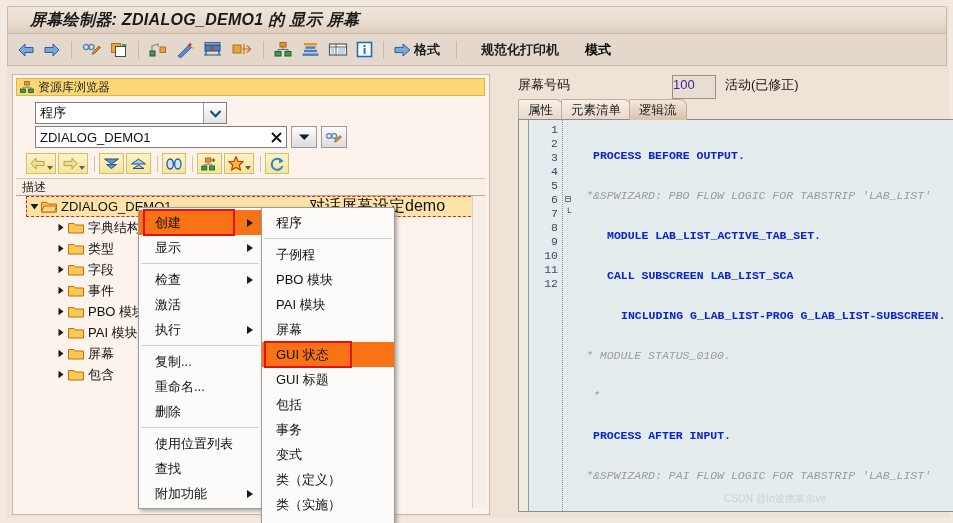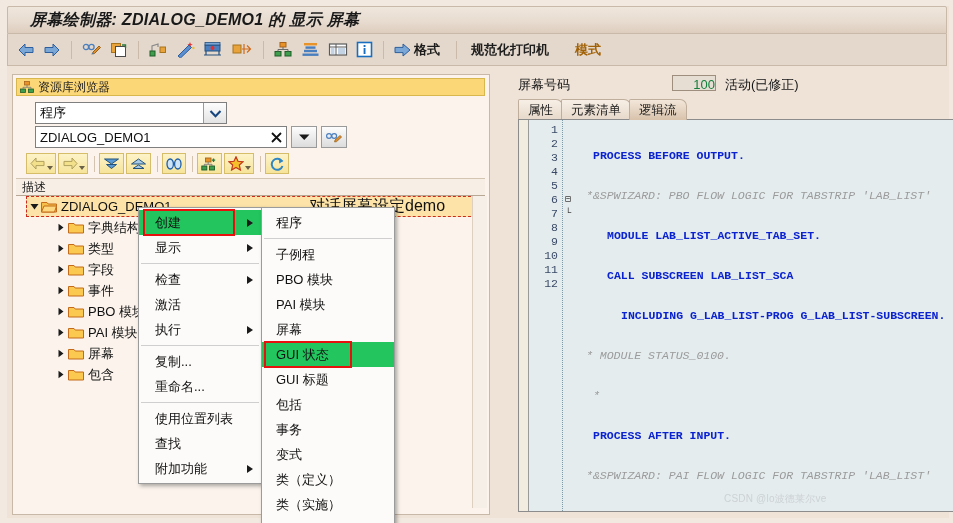--- a/index.html
+++ b/index.html
@@ -38,21 +38,21 @@
     background: #e4d8cc;
     border-left: 1px solid #c9b9a8;
     border-right: 1px solid #c9b9a8;
     border-bottom: 1px solid #c9b9a8;
     box-sizing: border-box;
     display: flex; align-items: center;
   }
   .tb-item { display: flex; align-items: center; height: 24px; padding: 0 3px; margin: 0 1px; }
   .tb-sep { width: 1px; height: 18px; background: #cbbaa9; margin: 0 6px; }
   .tb-text { font-size: 13px; color: #1d1d1d; padding: 0 6px; white-space: nowrap; font-weight: bold; }
-  .tb-text.disabled { color: #a16207; }
+  .tb-text.disabled { color: #000000; }
   .tb-label-with-icon { display: flex; align-items: center; gap: 3px; }
 
   svg { display:block; }
 
   
   .left-pane {
     position: absolute; left: 12px; top: 74px; width: 478px; height: 441px;
     background: #fbf3ec;
     border: 1px solid #c8b8a7;
     box-sizing: border-box;
@@ -161,44 +161,44 @@
     white-space: nowrap;
   }
   #menu2 .mi { padding-left: 14px; }
   .mi .sub-arrow {
     position: absolute; right: 8px; top: 50%; transform: translateY(-50%);
     width: 0; height: 0;
     border-top: 4px solid transparent; border-bottom: 4px solid transparent;
     border-left: 6px solid #1a1a1a;
   }
   .mi.selected {
-    background: #22c55e;
+    background: #f97316;
   }
   .mi.selected .hl-box {
     position: absolute; left: 4px; top: -1px; right: 26px; bottom: -1px;
     border: 2px solid #e8100f; box-sizing: border-box;
   }
   #menu2 .mi.selected .hl-box { left: 2px; right: 42px; }
   .m-sep { height: 1px; background: #cfcfcf; margin: 3px 2px; }
 
   
   .right-pane {
     position: absolute; left: 515px; top: 74px; width: 456px; height: 441px;
     box-sizing: border-box;
   }
   .screen-row {
     position: absolute; left: 0; top: 0; width: 456px; height: 22px;
     display: flex; align-items: center; font-size: 13px; color: #151515;
   }
   .screen-row .lbl { margin-left: 3px; }
   .num-field {
     position: absolute; left: 157px; top: 1px;
-    width: 44px; height: 16px; background: #e6ddd3;
+    width: 44px; height: 24px; background: #e6ddd3;
     border: 1px solid #9e8e7d; box-sizing: border-box;
-    font-size: 13px; text-align: right; line-height: 17px; color: #15803d;
+    font-size: 13px; text-align: left; line-height: 17px; color: #4c1d95;
   }
   .screen-row .status { position: absolute; left: 210px; }
 
   .tabs { position: absolute; left: 3px; top: 24px; height: 22px; display: flex; align-items: flex-end; }
   .tab {
     height: 20px; padding: 0 9px; margin-right: -2px;
     font-size: 12.5px; color: #1a1a1a; line-height: 20px;
     background: linear-gradient(to bottom,#f7efe6,#e6d8c9);
     border: 1px solid #bfae9c; border-bottom: none;
     border-radius: 2px 7px 0 0;
@@ -376,21 +376,21 @@
 
     <div class="tb-item tb-label-with-icon">
       <svg width="17" height="14" viewBox="0 0 17 14">
           <path d="M9 1 L16 7 L9 13 L9 9.6 L1 9.6 L1 4.4 L9 4.4 Z" fill="#7ba7d7" stroke="#2d5f9e" stroke-width="1"></path>
         </svg>
       <span class="tb-text" style="padding-left:0;">格式</span>
     </div>
 
     <div class="tb-sep"></div>
 
-    <span class="tb-text" style="margin-left:2px;">规范化打印机</span>
+    <span class="tb-text" style="margin-left:12px;">规范化打印机</span>
     <span class="tb-text disabled" style="margin-left:14px;">模式</span>
   </div>
 
   <div class="left-pane">
 
     <div class="pane-header">
       <span>
         <svg width="14" height="13" viewBox="0 0 14 13">
           <rect x="4.5" y="0.5" width="5" height="3.5" fill="#e8922a" stroke="#a8641c" stroke-width=".8"></rect>
           <rect x="0.5" y="8" width="5" height="3.5" fill="#3f9e4d" stroke="#1e5e28" stroke-width=".8"></rect>
@@ -654,20 +654,23 @@
     <div class="mi">
       <span>执行</span>
       <span class="sub-arrow"></span>
     </div>
     <div class="m-sep"></div>
     <div class="mi">
       <span>复制...</span>
     </div>
     <div class="mi">
       <span>重命名...</span>
+    </div>
+    <div class="mi">
+      <span>删除</span>
     </div>
     <div class="m-sep"></div>
     <div class="mi">
       <span>使用位置列表</span>
     </div>
     <div class="mi">
       <span>查找</span>
     </div>
     <div class="mi">
       <span>附加功能</span>

